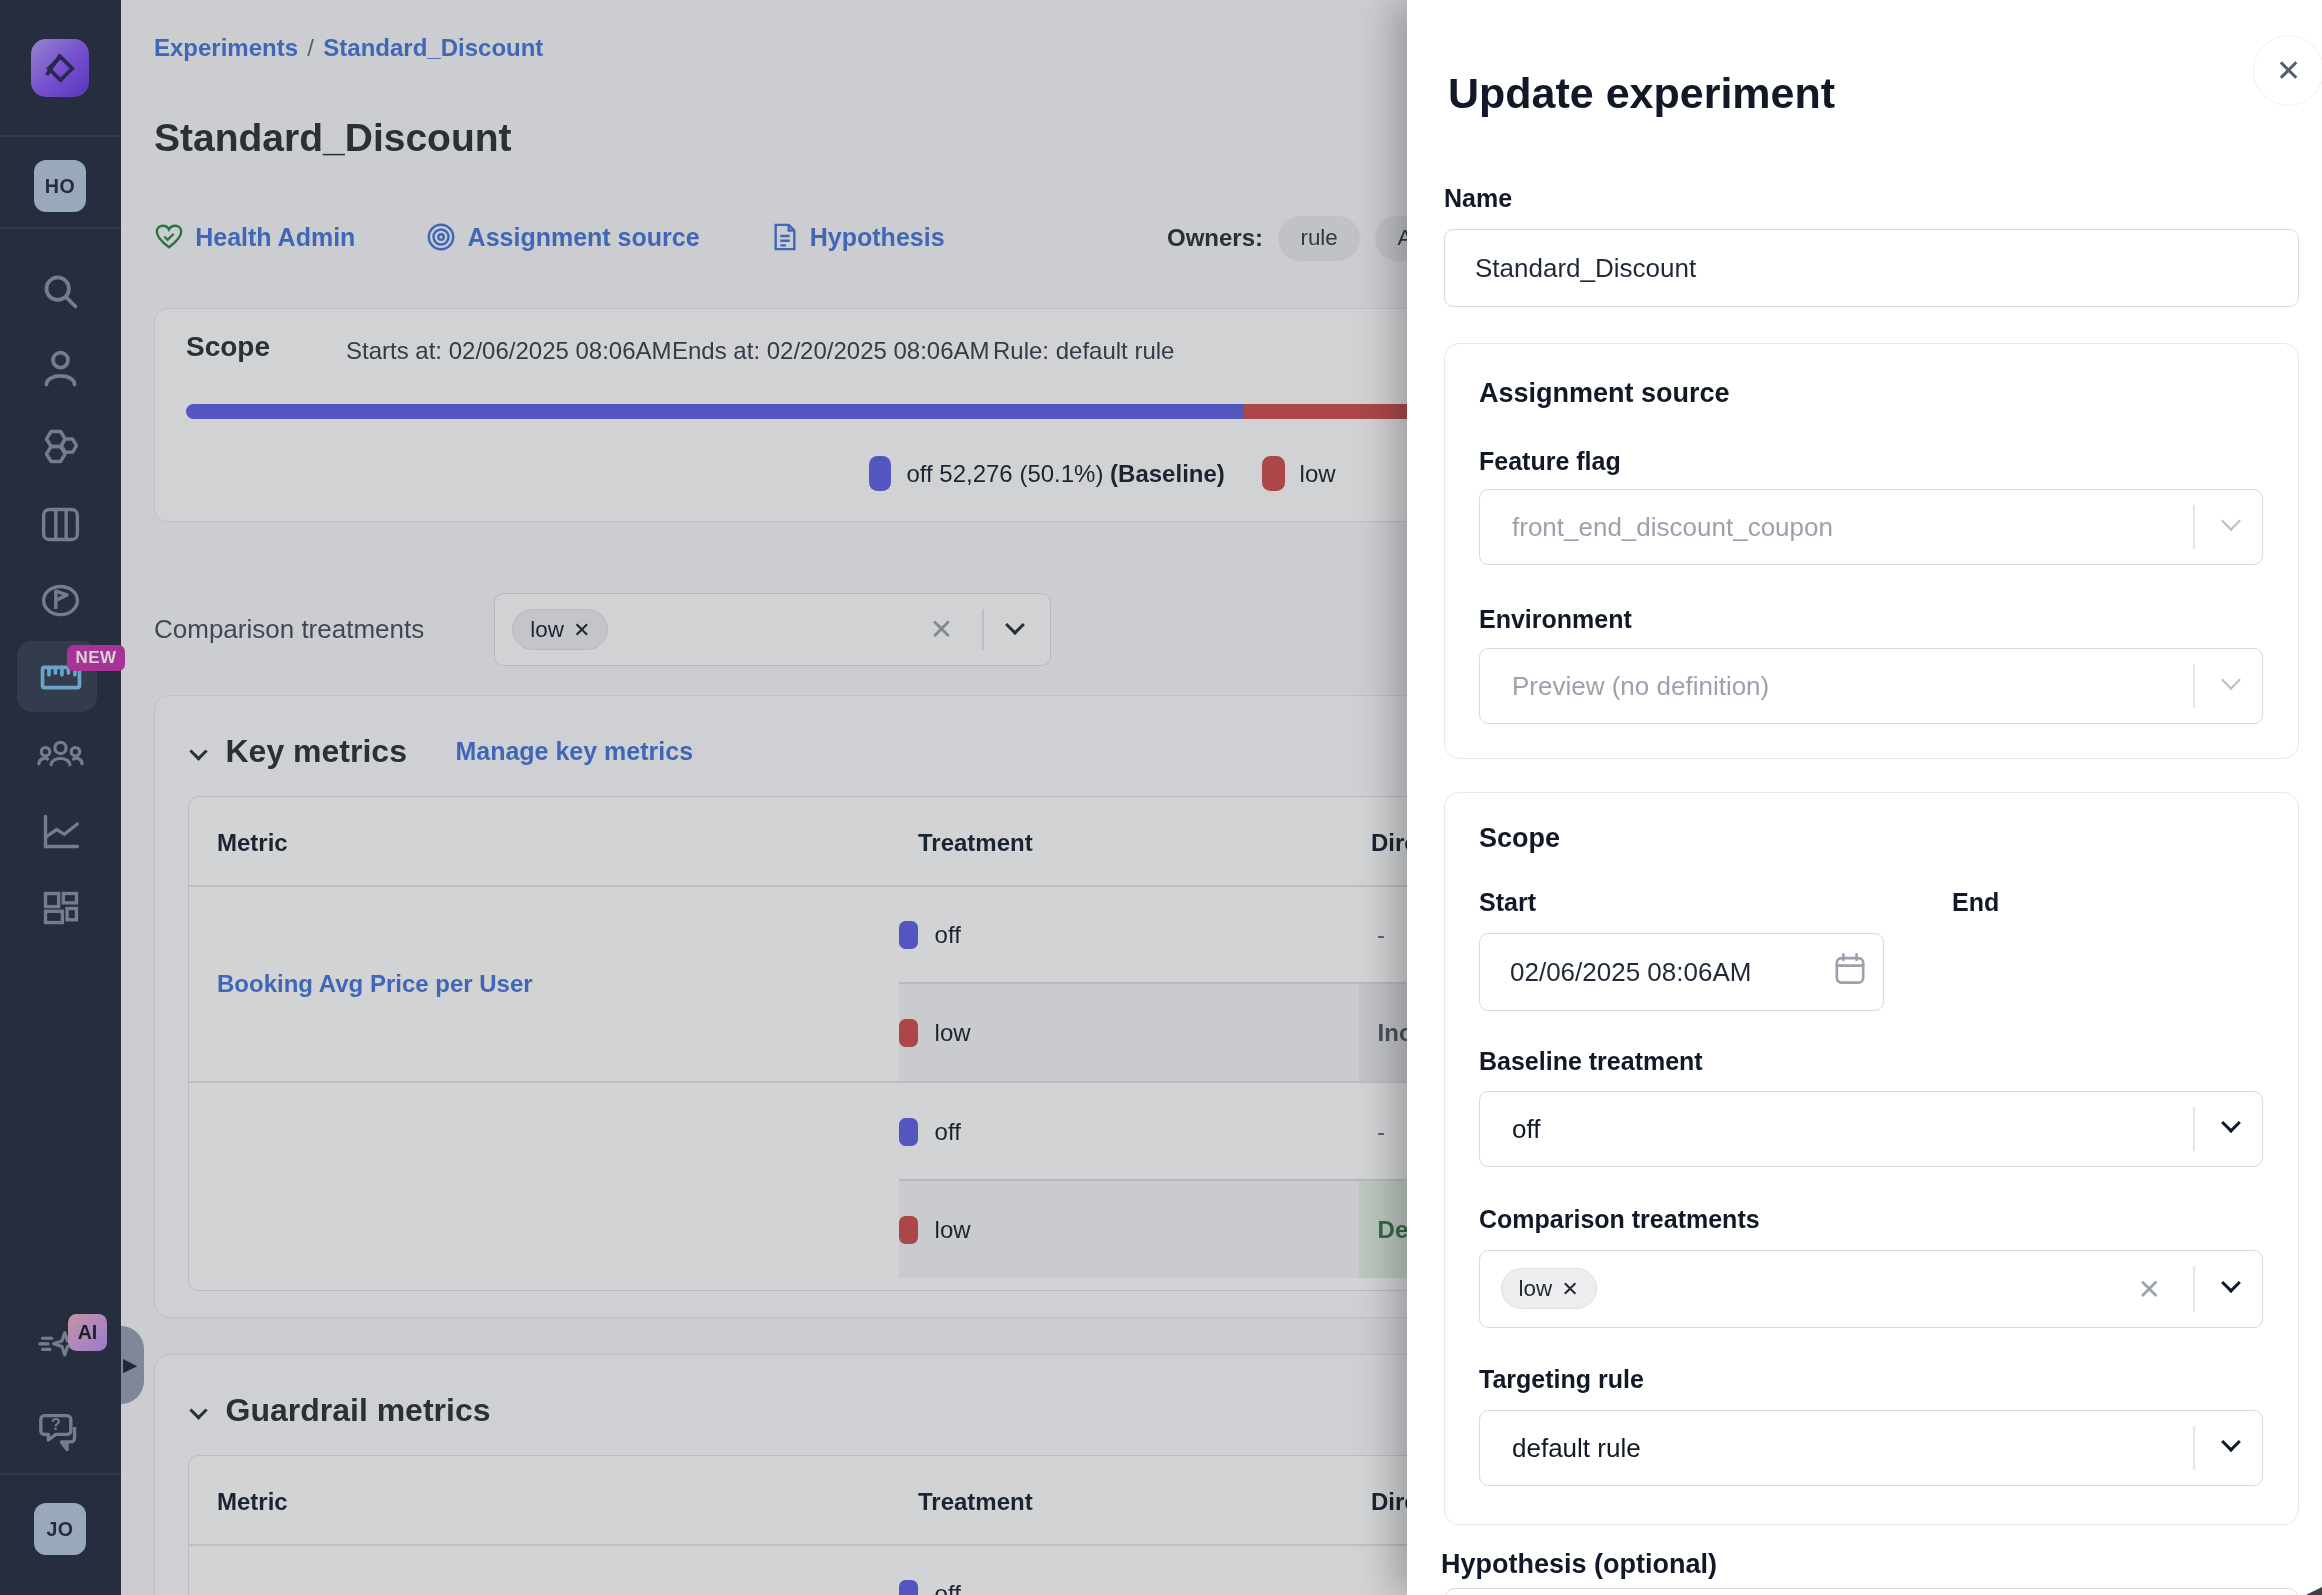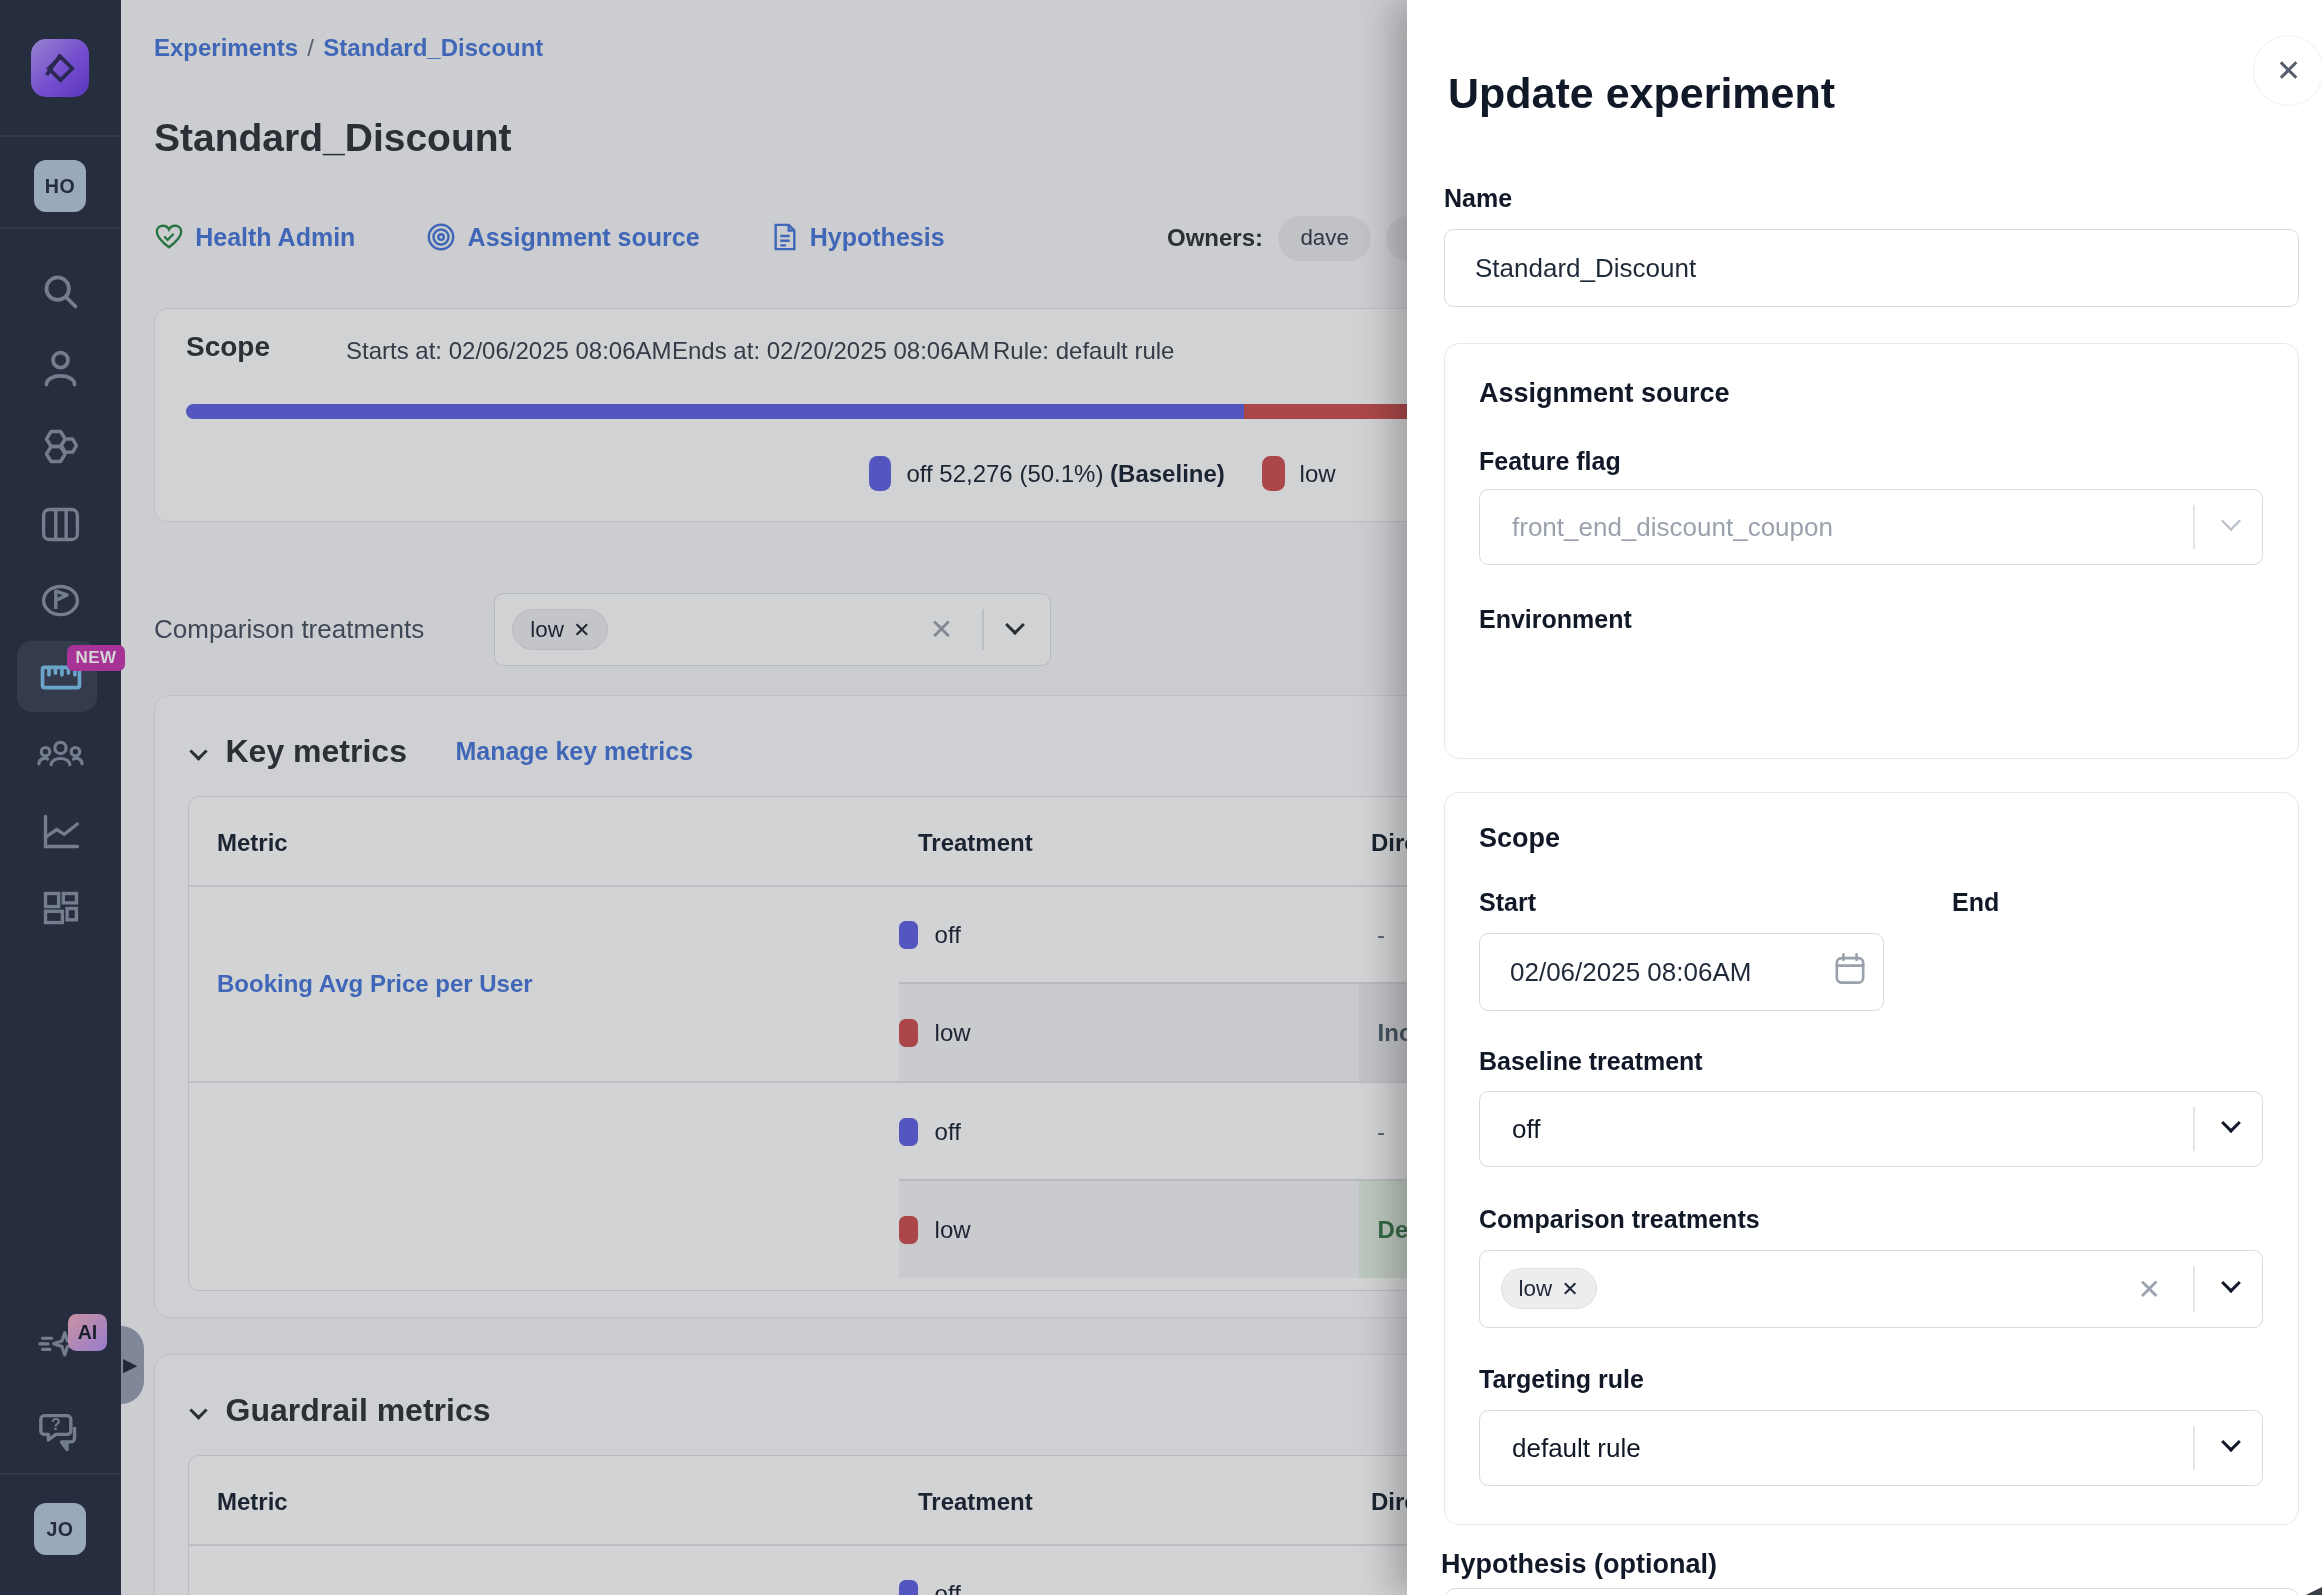--- a/index.html
+++ b/index.html
@@ -235,21 +235,21 @@
       <svg width="28" height="30" viewBox="0 0 30 32" fill="none" stroke="#4c7bd9" stroke-width="2.6">
         <path d="M5 3 H19 L25 9 V29 H5 Z"></path>
           <path d="M19 3 V9 H25"></path>
           <path d="M10 15 H20 M10 20 H20 M10 25 H16"></path>
       </svg>
       <span>Hypothesis</span>
     </div>
   </div>
   <div class="owners">
     <span class="owners-label">Owners:</span>
-    <span class="pill">dave</span>
+    <span class="pill">rule</span>
     <span class="pill">Admin</span>
   </div>
 
   <div class="scope-card">
     <div class="scope-head">Scope</div>
     <div class="scope-meta" style="left:191px">Starts at: 02/06/2025 08:06AM</div>
     <div class="scope-meta" style="left:517px">Ends at: 02/20/2025 08:06AM</div>
     <div class="scope-meta" style="left:838px">Rule: default rule</div>
     <div class="bar">
       <div style="width: 1058px; background-color: rgb(100, 102, 227);"></div>
@@ -368,20 +368,25 @@
 
     <div class="dw-card" style="top:343px; height:416px;">
       <div class="dw-sec-head" style="top:34px">Assignment source</div>
       <div class="dw-label abs" style="left:34px; top:103px;">Feature flag</div>
       <div class="sel disabled" style="left:34px; top:145px; width:784px; height:76px;">
         <span class="val">front_end_discount_coupon</span>
         <span class="vdiv2"></span>
         <span class="chev"></span>
       </div>
       <div class="dw-label abs" style="left:34px; top:261px;">Environment</div>
+      <div class="sel disabled" style="left:34px; top:304px; width:784px; height:76px;">
+        <span class="val">Preview (no definition)</span>
+        <span class="vdiv2"></span>
+        <span class="chev"></span>
+      </div>
     </div>
 
     <div class="dw-card" style="top:792px; height:733px;">
       <div class="dw-sec-head" style="top:30px">Scope</div>
       <div class="dw-label abs" style="left:34px; top:95px;">Start</div>
       <div class="dw-label abs" style="left:507px; top:95px;">End</div>
       <div class="input" style="left:34px; top:140px; width:405px; height:78px;">
         <span>02/06/2025 08:06AM</span>
         <span class="cal">
           <svg width="32" height="34" viewBox="0 0 34 36" fill="none" stroke="currentColor" stroke-width="2.8" stroke-linecap="round">

